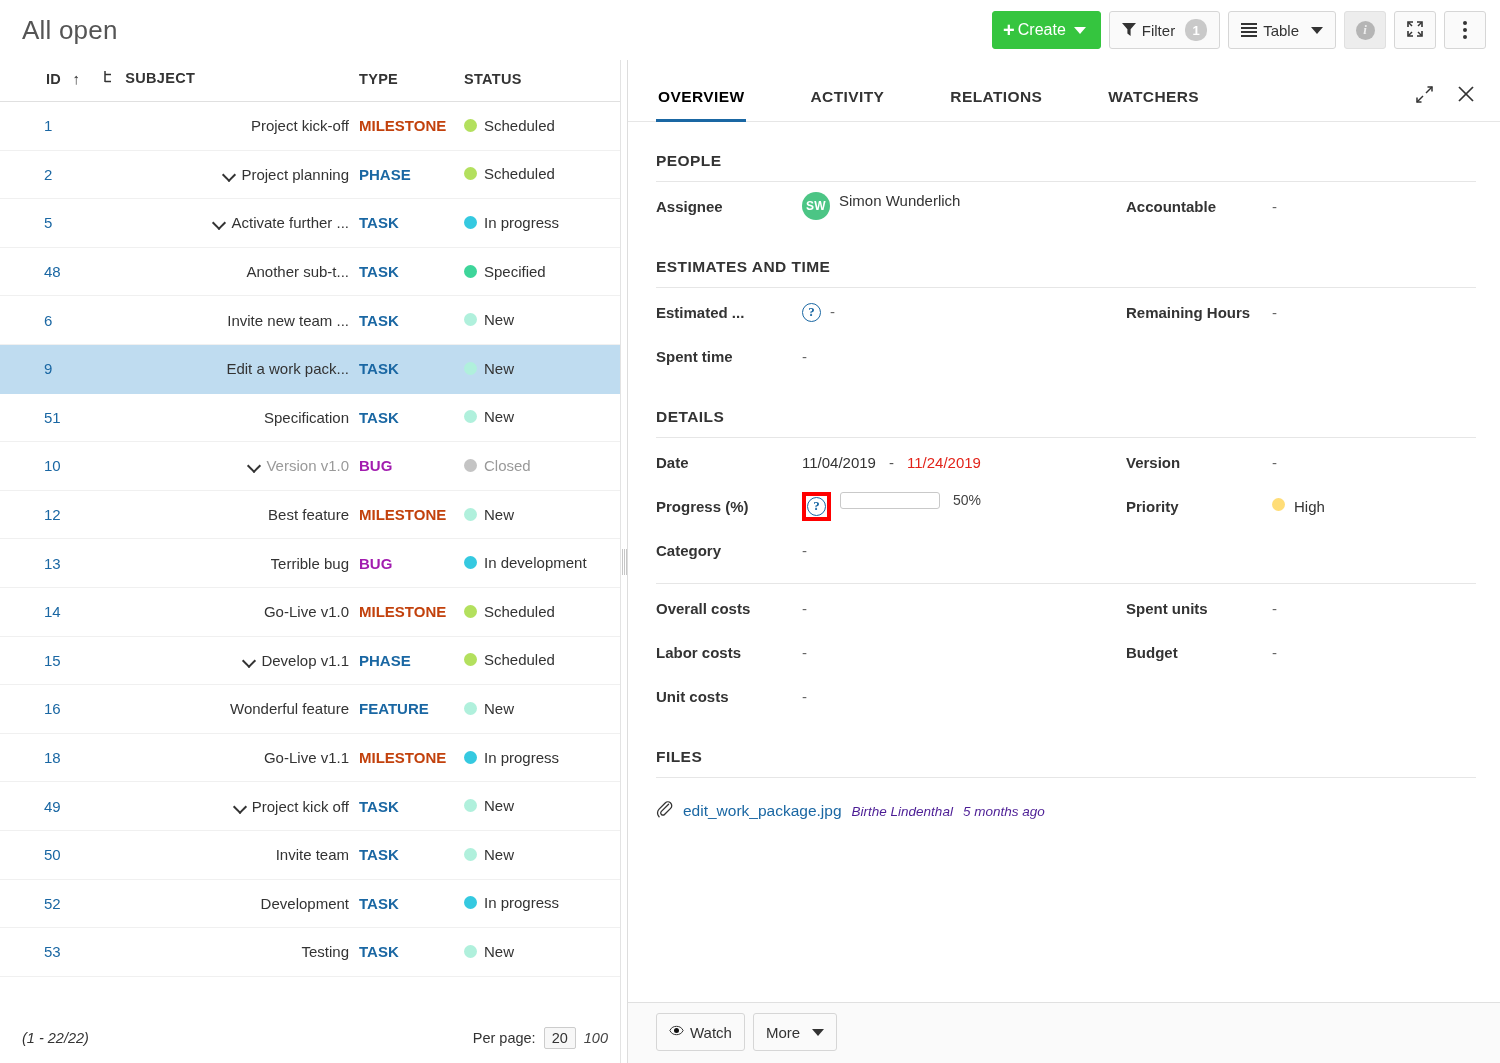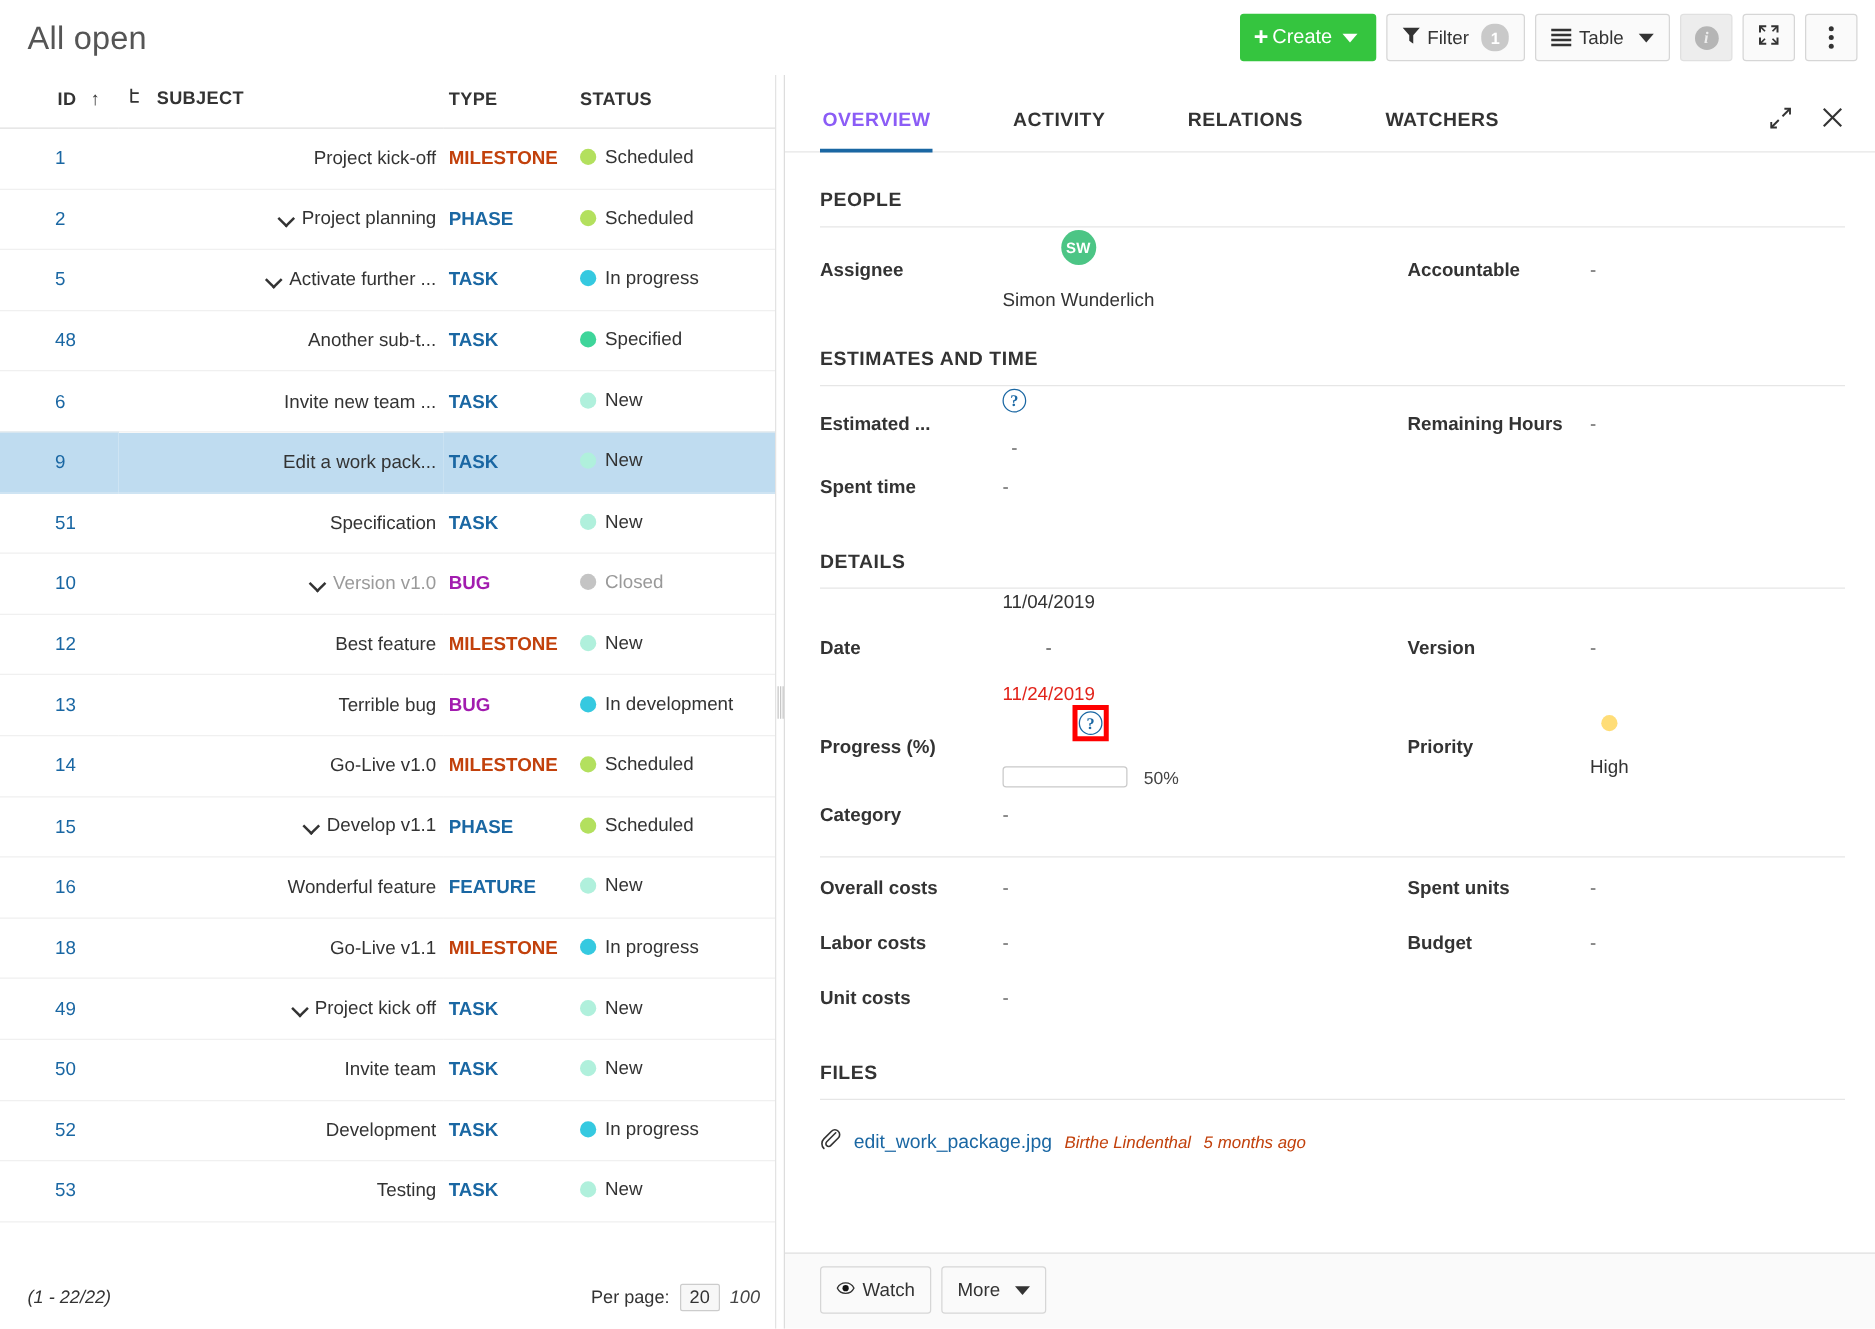--- a/index.html
+++ b/index.html
@@ -143,37 +143,37 @@
   .right-pane { flex: 1 1 auto; display: flex; flex-direction: column; min-width: 0; background: #fff; }
   .tabs-row {
     display: flex; align-items: flex-start; padding: 22px 24px 0 28px;
     border-bottom: 1px solid #e6e6e6; flex: 0 0 auto;
   }
   .tab {
     font-size: 15.5px; font-weight: 700; letter-spacing: .4px;
     color: #333; padding: 6px 2px 13px 2px; margin-right: 62px;
     cursor: pointer; border-bottom: 3px solid transparent; margin-bottom: -1px;
   }
-  .tab.active { color: #8b5cf6; border-bottom-color: #1a67a3; }
+  .tab.active { color: #000000; border-bottom-color: #1a67a3; }
   .tabs-right { margin-left: auto; display: flex; align-items: center; gap: 22px; padding-top: 2px; }
   .icon-btn { cursor: pointer; color: #333; line-height: 0; }
 
   .detail-scroll { flex: 1 1 auto; overflow: hidden; padding: 0 24px 0 28px; }
   .section-title {
     font-size: 15.5px; font-weight: 700; letter-spacing: .45px; color: #333;
     margin: 30px 0 0 0;
   }
   .section-rule { border-bottom: 1px solid #e6e6e6; margin-top: 11px; }
 
   .grid2 { display: grid; grid-template-columns: 470px 1fr; row-gap: 0; margin-top: 2px; }
   .field { display: flex; align-items: center; min-height: 44px; }
   .field-label {
     font-size: 15px; font-weight: 700; color: #333; flex: 0 0 auto; width: 146px;
   }
-  .field-value { font-size: 15px; color: #333; display: flex; align-items: center; gap: 20px; flex-direction: column; }
+  .field-value { font-size: 15px; color: #333; display: flex; align-items: flex-start; gap: 9px; }
   .dash { color: #666; }
 
   .avatar {
     width: 28px; height: 28px; border-radius: 50%;
     background: #4cc585; color: #fff; font-size: 12px; font-weight: 700;
     display: flex; align-items: center; justify-content: center; letter-spacing: .3px;
   }
   .help-circle {
     width: 19px; height: 19px; border-radius: 50%; border: 1.6px solid #1a67a3;
     color: #1a67a3; font-size: 13px; font-weight: 700; display:inline-flex;
@@ -191,21 +191,21 @@
   .progress-wrap { display: flex; align-items: center; gap: 13px; }
   .progress-bar {
     width: 100px; height: 17px; border: 1px solid #c9c9c9; border-radius: 3px;
     background: #fff; overflow: hidden; position: relative;
   }
   .progress-fill { height: 100%; background: #b8dcae; }
   .progress-text { font-size: 14px; color: #444; }
 
   .file-row { display: flex; align-items: center; gap: 10px; margin-top: 22px; font-size: 15.5px; }
   .file-name { color: #1a67a3; text-decoration: none; cursor: pointer; }
-  .file-meta { font-size: 13.5px; color: #c2410c; font-style: italic; }
+  .file-meta { font-size: 13.5px; color: #4c1d95; font-style: italic; }
 
   .detail-footer {
     flex: 0 0 auto; border-top: 1px solid #e0e0e0; background: #fafafa;
     padding: 10px 24px 12px 28px; display: flex; gap: 8px; align-items: center;
   }
   .eye { display:inline-block; width: 15px; height: 15px; }
 </style>
 </head>
 <body>
 

